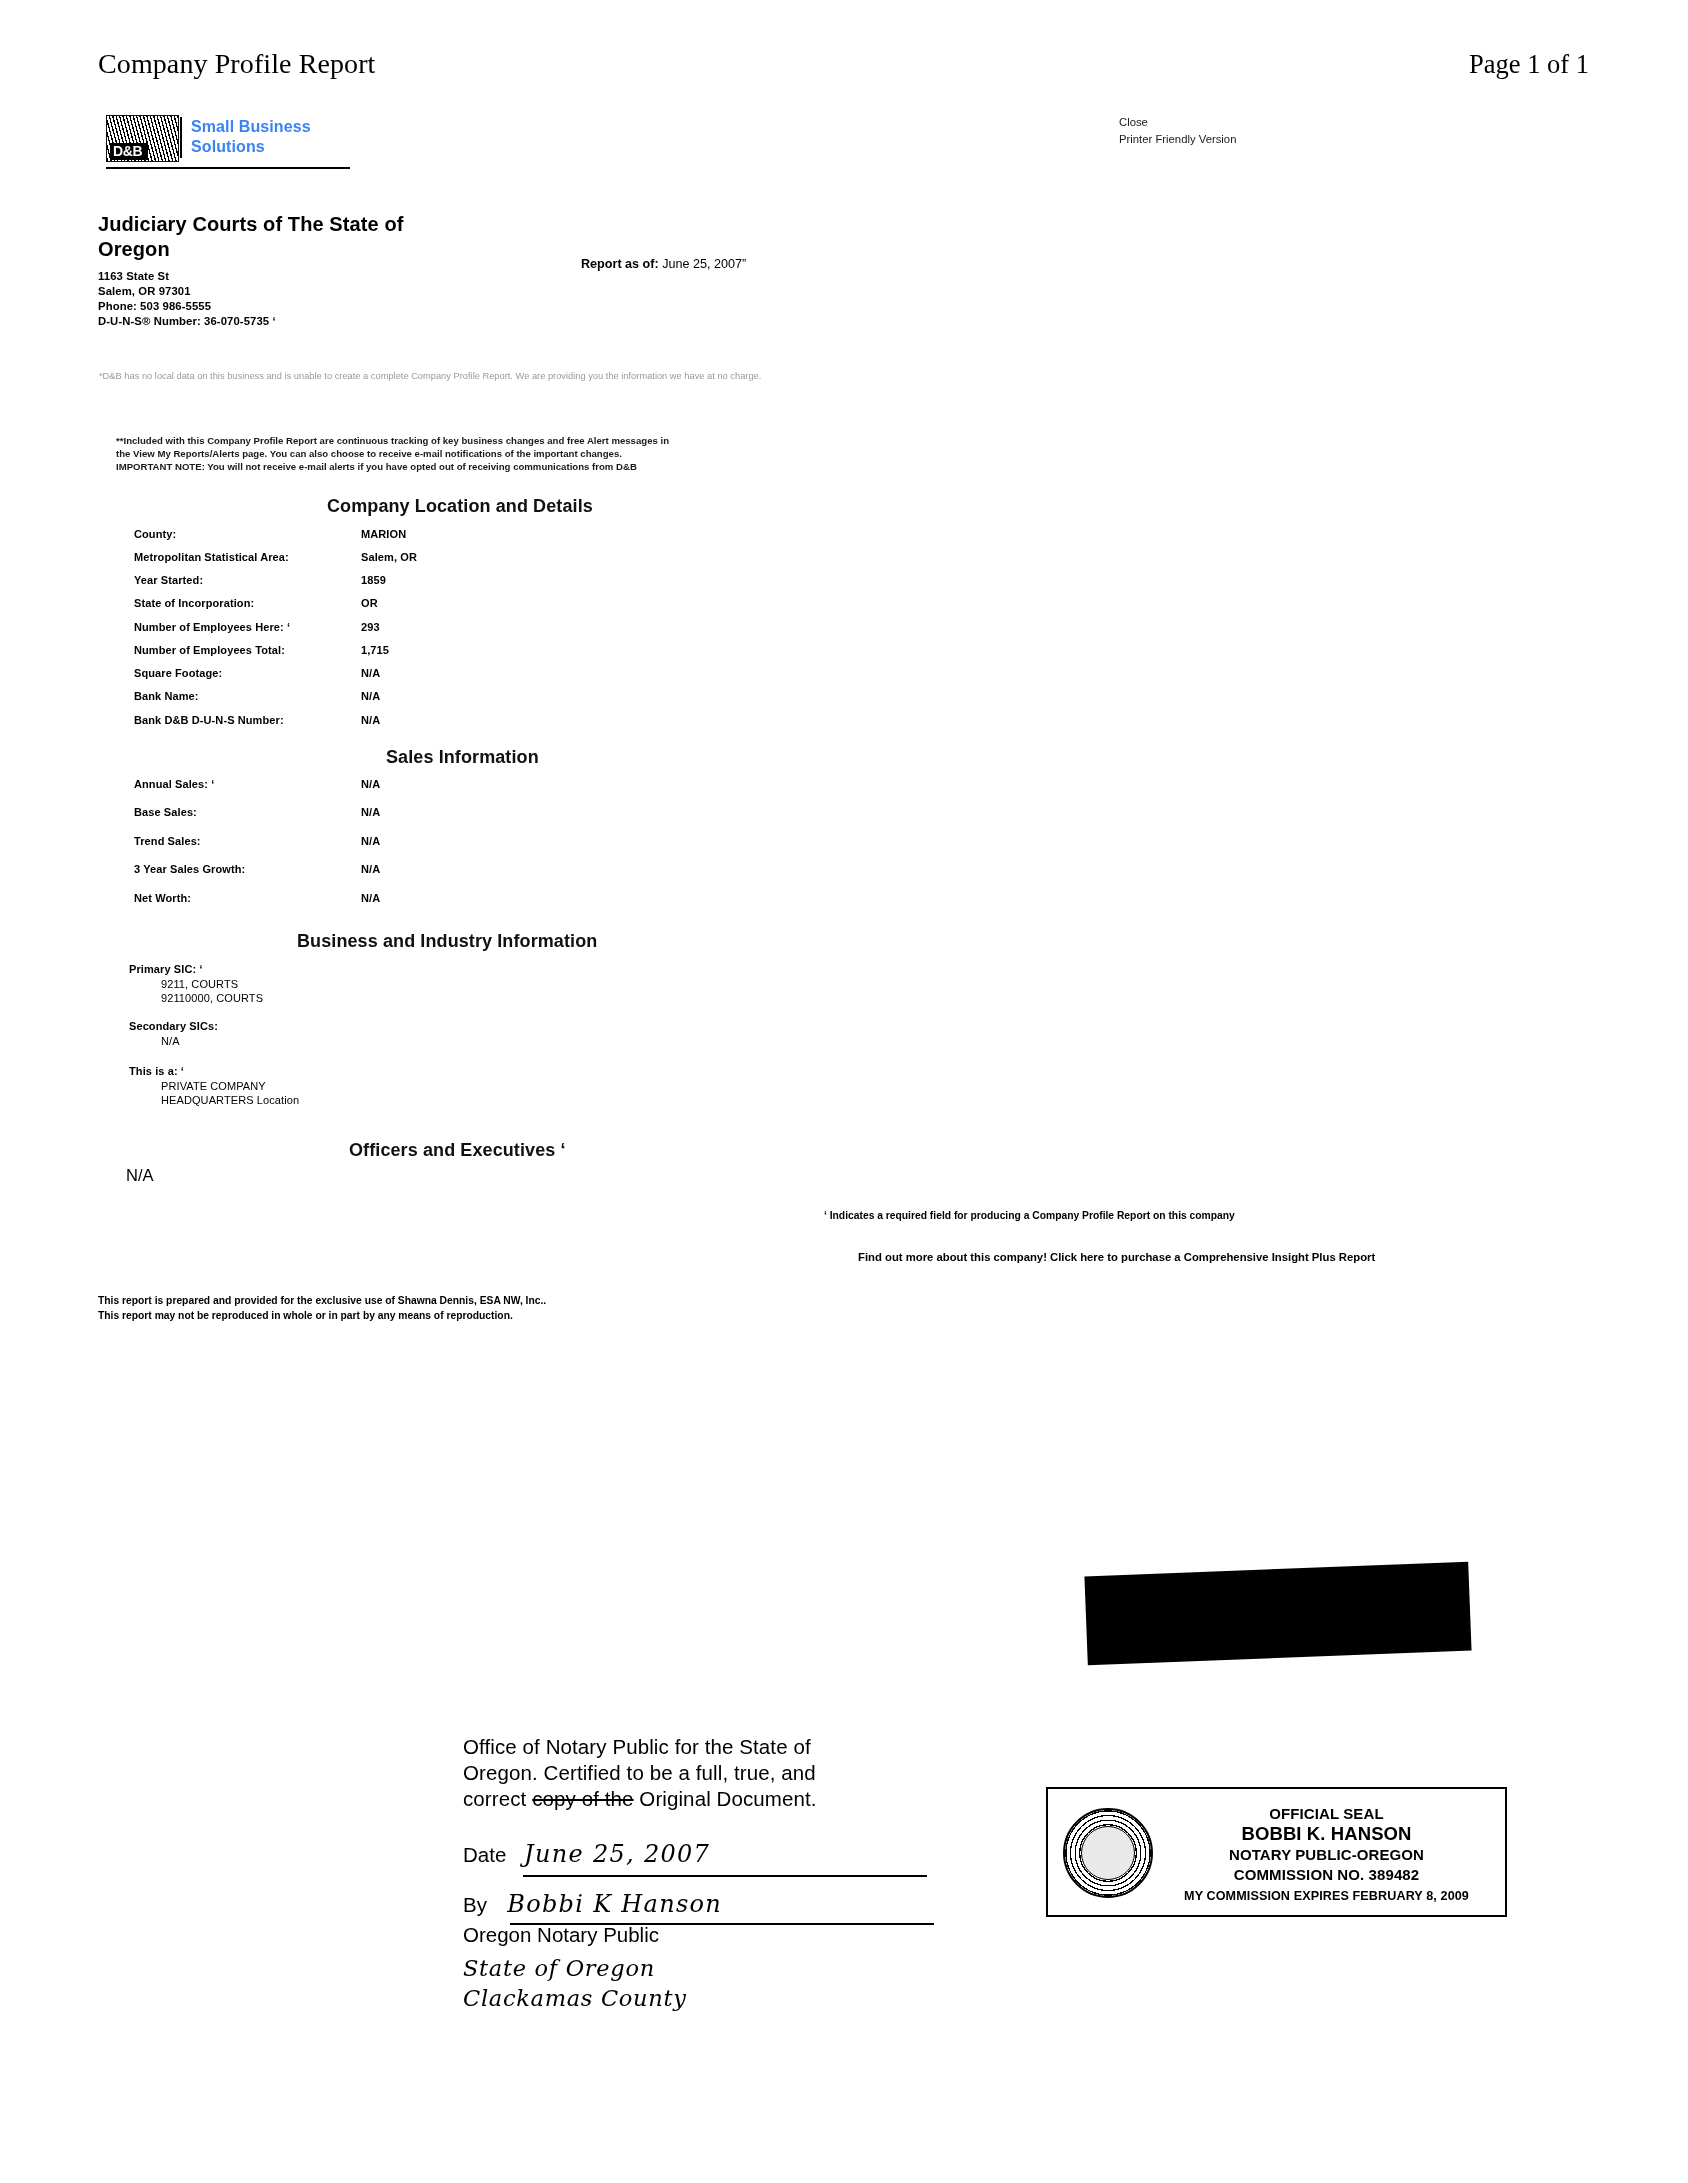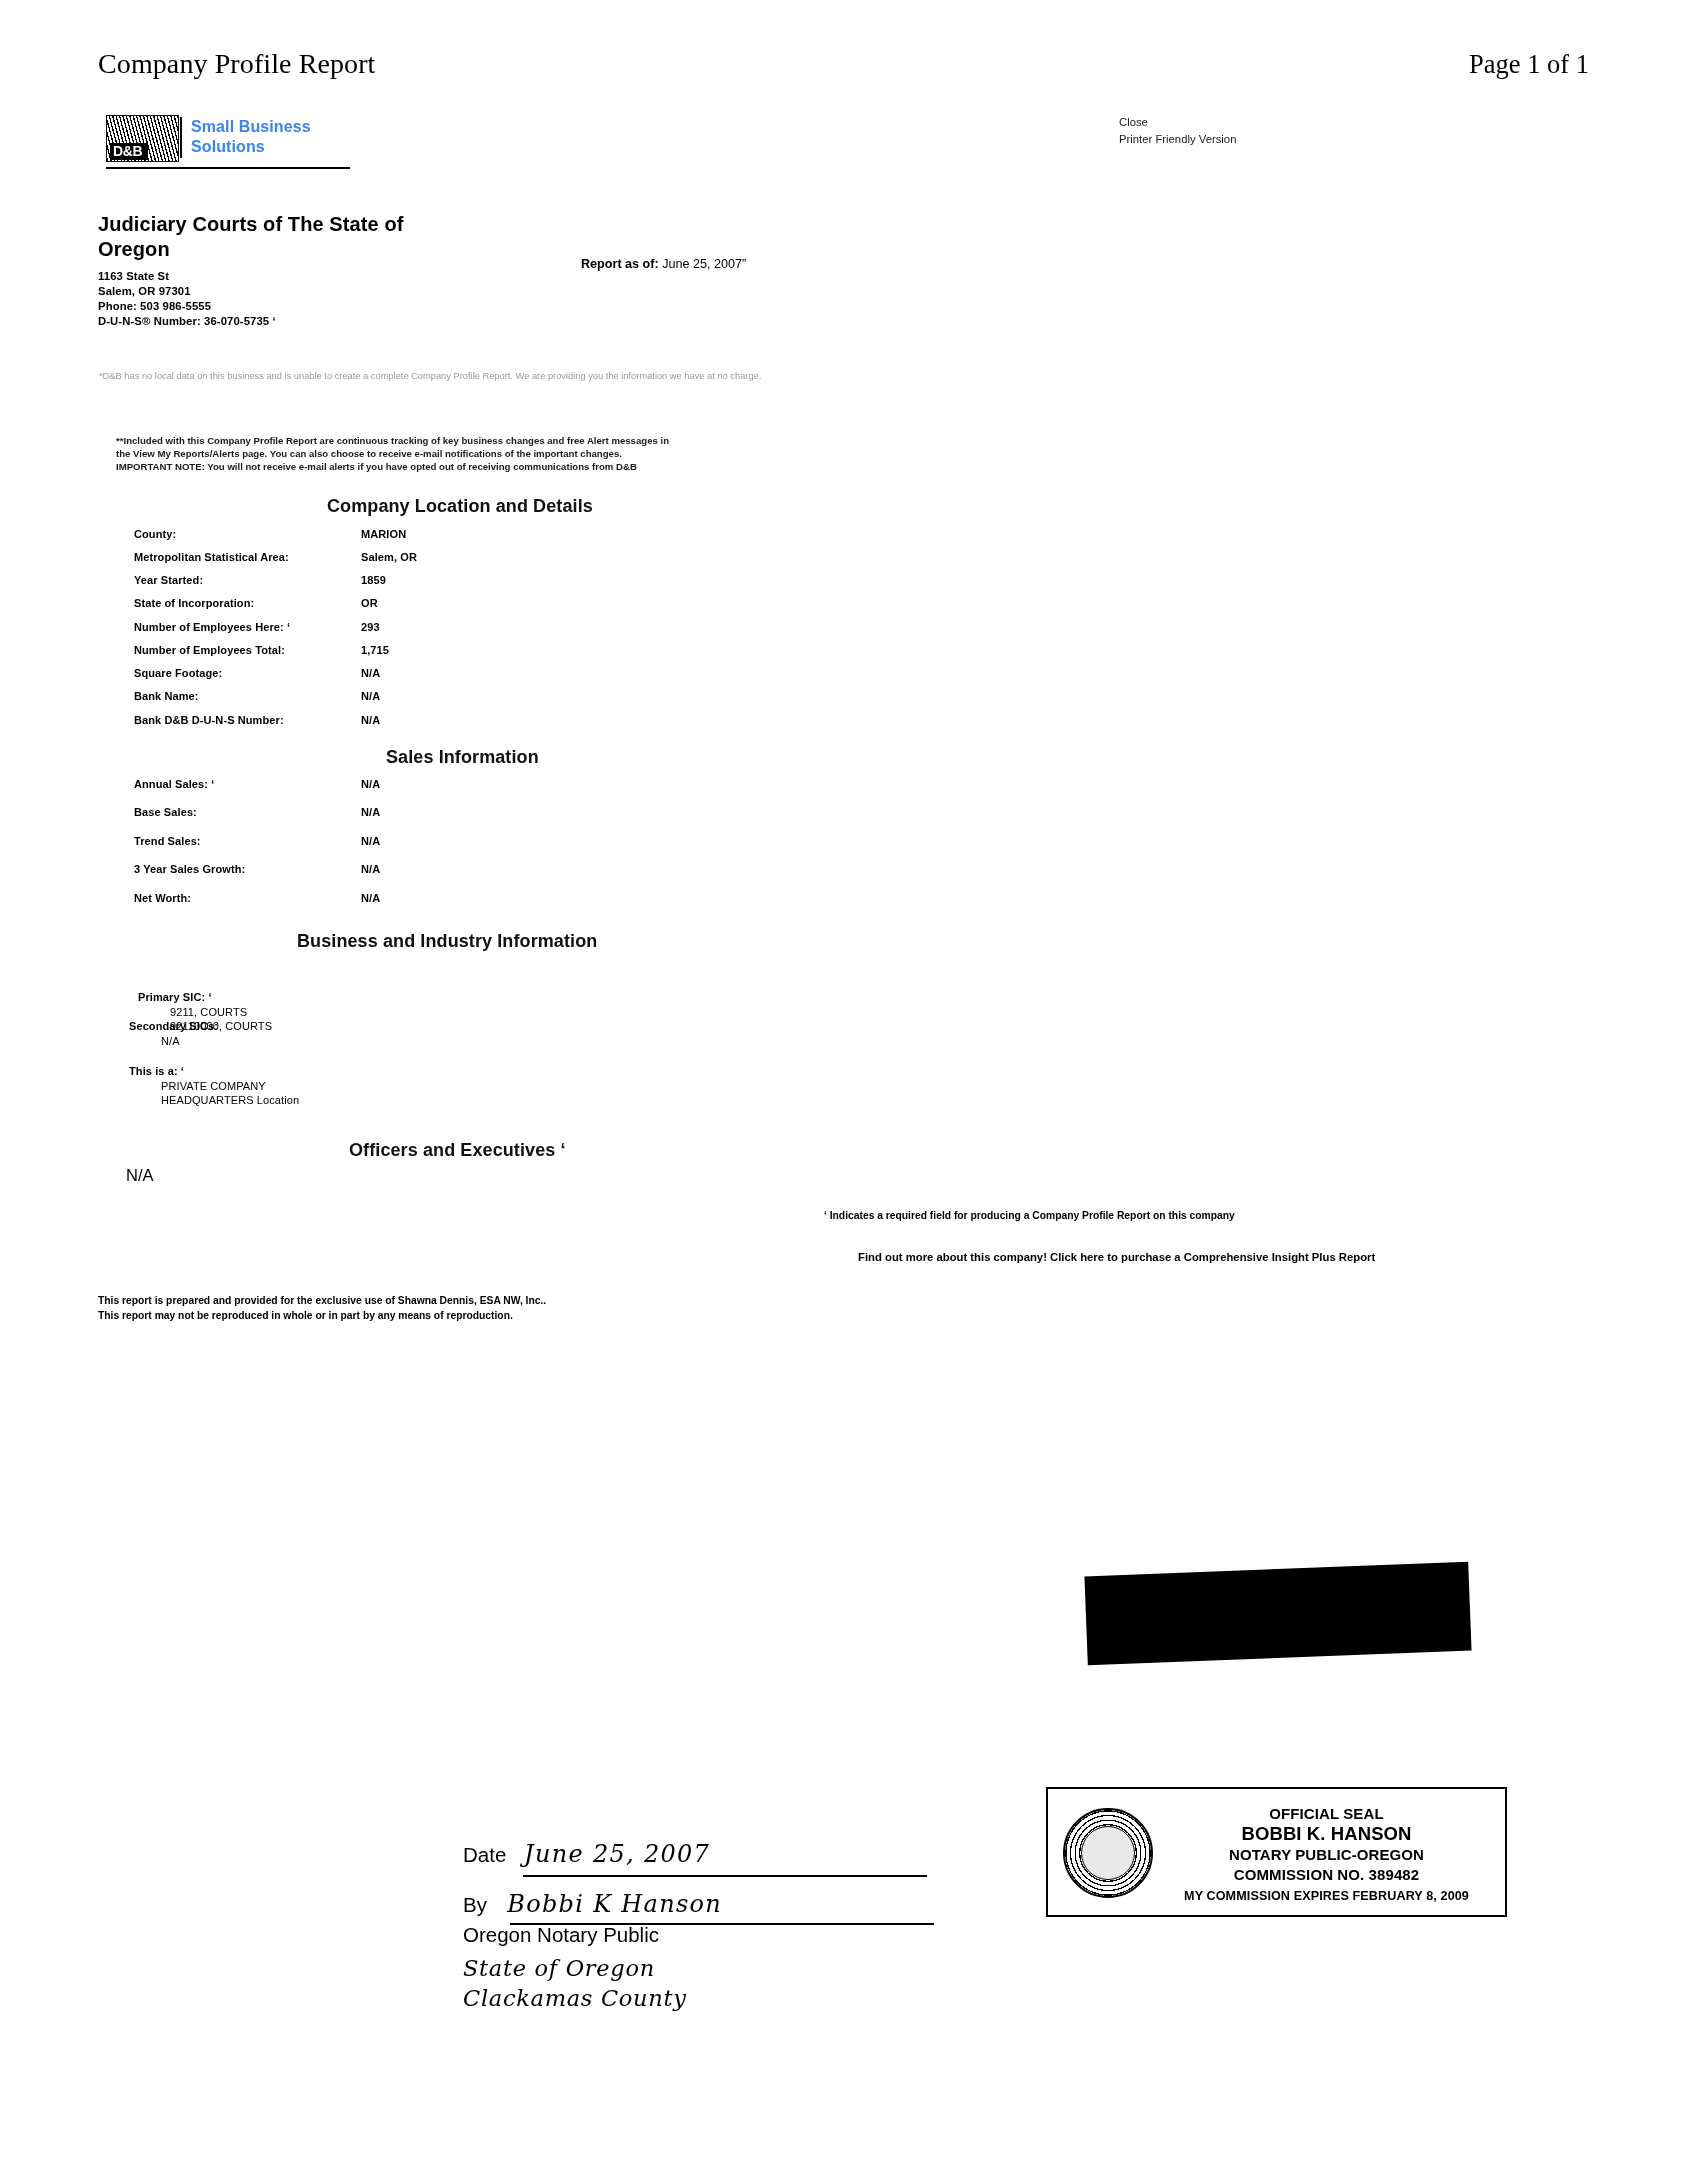--- a/index.html
+++ b/index.html
@@ -426,21 +426,21 @@
     <span class="k">3 Year Sales Growth:</span>
     <span class="v">N/A</span>
   </div>
   <div class="kv" style="left:129px; top:892px;">
     <span class="k">Net Worth:</span>
     <span class="v">N/A</span>
   </div>
 
   <div class="section-h" style="left:297px; top:931px;">Business and Industry Information</div>
 
-  <div class="blk" style="left:129px; top:990px;margin-left:9px;">
+  <div class="blk" style="left:129px; top:962px;">
     <div class="lbl">Primary SIC: ‘</div>
     <div class="sub">9211, COURTS</div>
     <div class="sub">92110000, COURTS</div>
   </div>
 
   <div class="blk" style="left:129px; top:1019px;">
     <div class="lbl">Secondary SICs:</div>
     <div class="sub">N/A</div>
   </div>
 
@@ -455,20 +455,27 @@
 
   <div class="footnote-req">‘ Indicates a required field for producing a Company Profile Report on this company</div>
   <div class="findout">Find out more about this company! Click here to purchase a Comprehensive Insight Plus Report</div>
   <div class="prepared">
     <div>This report is prepared and provided for the exclusive use of Shawna Dennis, ESA NW, Inc..</div>
     <div>This report may not be reproduced in whole or in part by any means of reproduction.</div>
   </div>
 
   <div class="redaction"></div>
 
+  <div class="notary-text">
+    <div>Office of Notary Public for the State of</div>
+    <div>Oregon. Certified to be a full, true, and</div>
+    <div>
+      <span>correct </span><span class="strike">copy of the</span><span> Original Document.</span>
+    </div>
+  </div>
 
   <div class="notary-date-row">
     <span>Date</span>
     <span class="hand" style="margin-left:12px;">June 25, 2007</span>
   </div>
   <div class="rule-line" style="left:523px; top:1875px; width:404px;"></div>
 
   <div class="notary-by-row">
     <span>By</span>
     <span class="hand" style="margin-left:14.6px;">Bobbi K Hanson</span>

